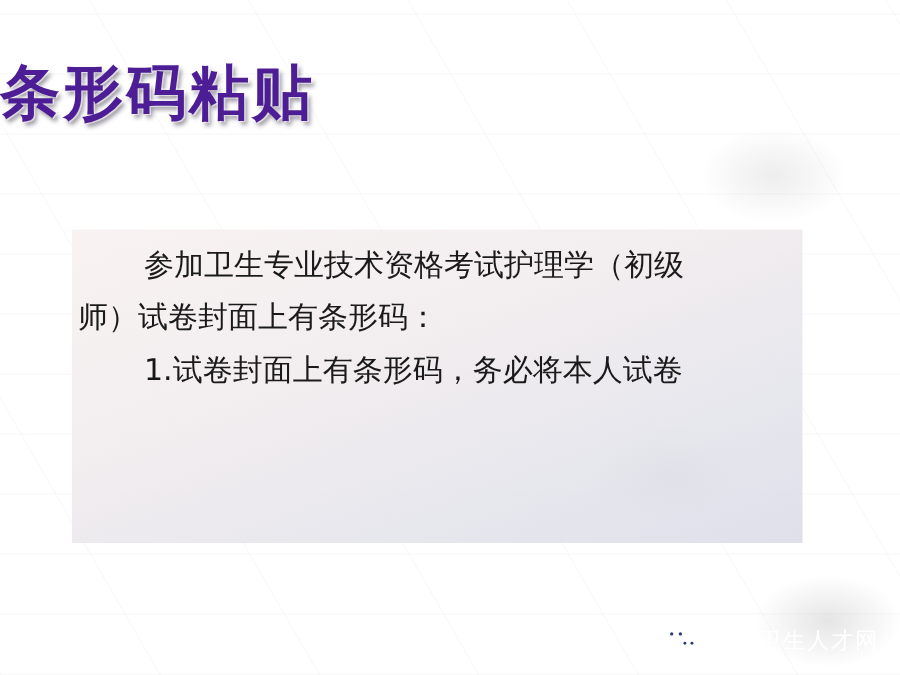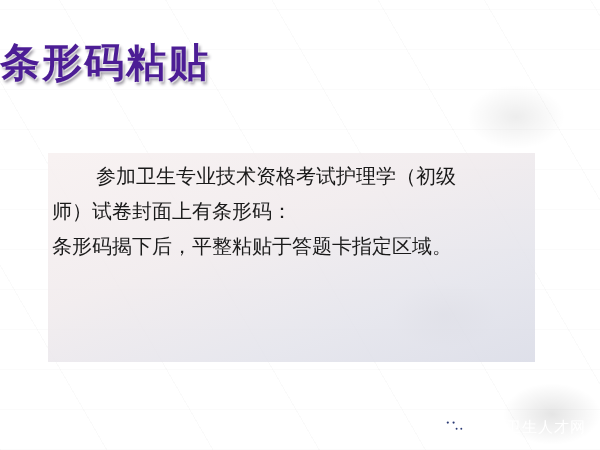--- a/index.html
+++ b/index.html
@@ -116,24 +116,24 @@
   <div id="panel">
 
     <div class="para indent">
       <span>参加卫生专业技术资格考试护理学（初级</span>
     </div>
 
     <div class="para">
       <span>师）试卷封面上有条形码：</span>
     </div>
 
+    <div class="para indent">
+      <span class="num">1.</span><span>试卷封面上有条形码，务必将本人试卷</span>
+    </div>
 
-    <div class="para">
-      <span>条形码揭下后，平整粘贴于答题卡指定区域。</span>
-    </div>
 
 
 
   </div>
 
   <div id="footer">
     <span class="wx">
       <svg class="wx" viewBox="0 0 52 44" xmlns="http://www.w3.org/2000/svg" aria-hidden="true">
         <path d="M19.5 2C9.8 2 2 8.6 2 16.8c0 4.7 2.6 8.9 6.7 11.6L6.9 34l6.6-3.4c1.9.5 3.9.8 6 .8h1.1c-.3-1.1-.5-2.2-.5-3.4 0-8.4 8.2-15.2 18.3-15.2.6 0 1.2 0 1.8.1C38.7 6.9 30 2 19.5 2z" fill="#ffffff"></path>
         <circle cx="13.6" cy="13.2" r="2.2" fill="#2b3a74"></circle>

